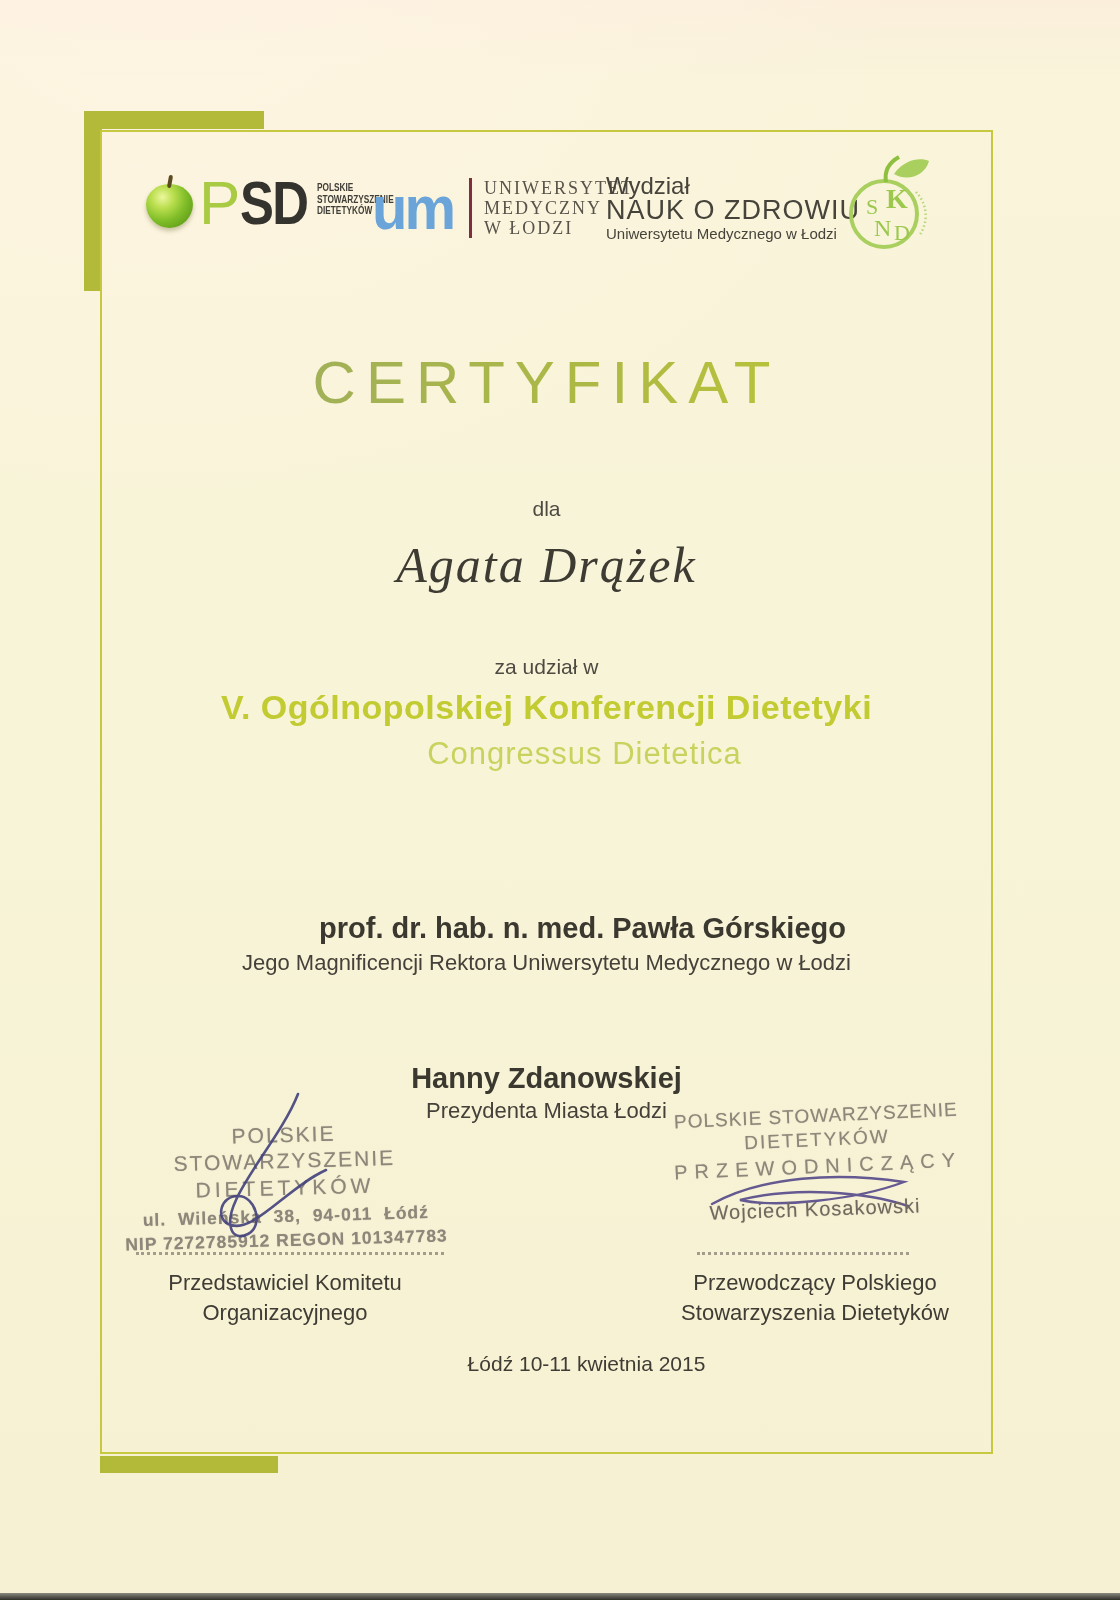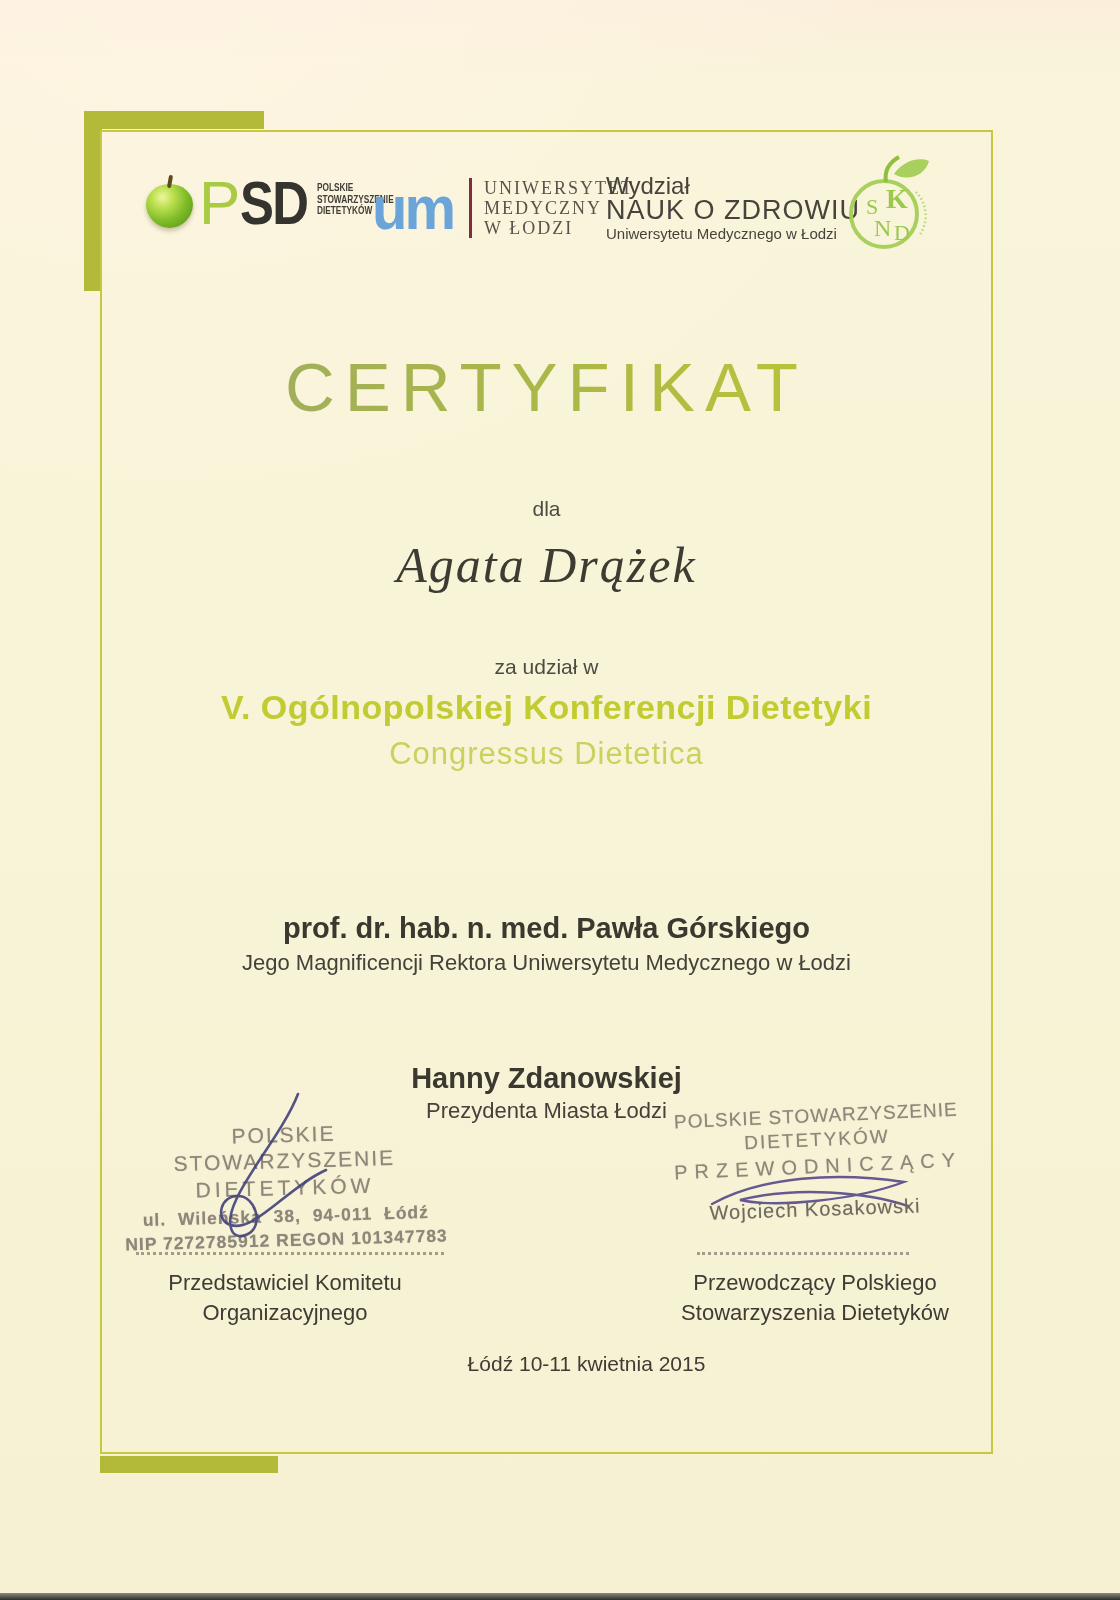--- a/index.html
+++ b/index.html
@@ -44,36 +44,36 @@
 
   .logo-fac{left:606px;top:176px;text-align:left;color:#46433b;}
   .fac-1{font-size:24px;line-height:20px;}
   .fac-2{font-size:27px;line-height:29px;letter-spacing:1px;}
   .fac-3{font-size:15px;line-height:18px;}
 
   .logo-sknd{left:836px;top:150px;width:100px;height:108px;}
   .sknd-letter{font-family:"Liberation Serif",serif;fill:#9cc84e;}
 
   
-  .cert-title{top:348px;font-size:69px;letter-spacing:10px;font-weight:400;
+  .cert-title{top:348px;font-size:60px;letter-spacing:10px;font-weight:400;
     background:linear-gradient(90deg,#9dac60 10%,#adb944 55%,#bdc836 90%);
     -webkit-background-clip:text;background-clip:text;color:transparent;}
   @supports not ((-webkit-background-clip:text) or (background-clip:text)){
     .cert-title{color:#adb84a;background:none;}}
   .small-label{font-size:21px;color:#4e4a42;}
   .dla{top:497px;}
   .recipient{top:536px;font-family:"Liberation Serif",serif;font-style:italic;
     font-size:50px;color:#3e3b33;letter-spacing:2px;}
   .za-udzial{top:620px;margin-top:35px;}
   .conf-title{top:688px;font-size:34px;font-weight:700;color:#c2cb31;letter-spacing:.5px;}
-  .conf-sub{top:736px;font-size:31px;color:#c7d35e;letter-spacing:1px;}
+  .conf-sub{top:736px;font-size:31px;color:#c7d35e;letter-spacing:1px;padding-left:38px;}
   .pod-pat{top:840px;}
   .patron-name{font-size:29px;font-weight:700;color:#3b382f;}
   .patron-sub{font-size:22px;color:#45413a;}
-  .p1n{top:912px;}
+  .p1n{top:912px;padding-left:36px;}
   .p1t{top:950px;}
   .p2n{top:1006px;font-size:30px;}
   .p3n{top:1062px;}
   .p3t{top:1098px;}
 
   
   .stamp{color:#8d867a;text-shadow:0 0 1px rgba(125,117,102,.45);}
   .stamp-left{left:118px;top:1122px;width:334px;text-align:center;transform:rotate(-1.6deg);}
   .sl-1{font-size:21px;letter-spacing:2px;word-spacing:10px;line-height:26px;}
   .sl-2{font-size:21px;letter-spacing:4px;line-height:27px;}

